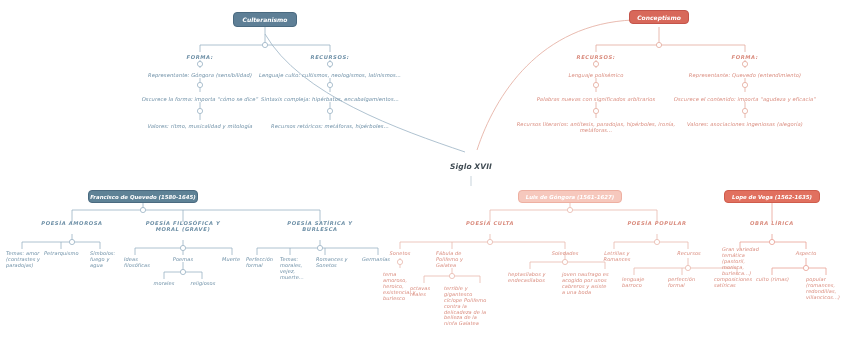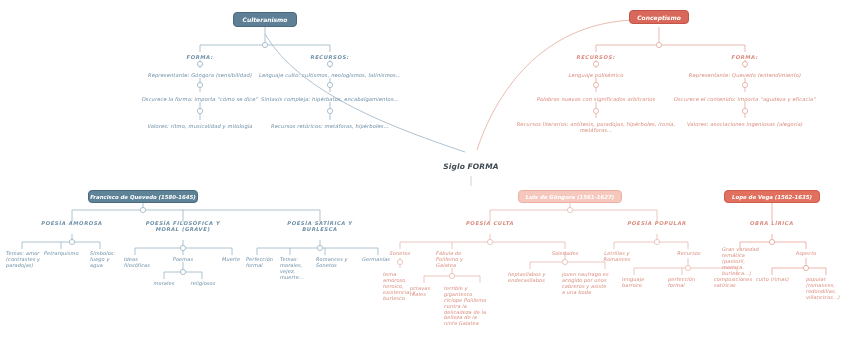--- a/index.html
+++ b/index.html
@@ -209,21 +209,21 @@
   <div class="txt red cap ctr" style="left:705px;top:54px;width:80px;font-size:5.2px;">FORMA:</div>
 
   <div class="txt red ctr" style="left:541px;top:72px;width:110px;font-size:5.2px;">Lenguaje polisémico</div>
   <div class="txt red ctr" style="left:526px;top:96px;width:140px;font-size:5.2px;">Palabras nuevas con significados arbitrarios</div>
   <div class="txt red ctr" style="left:506px;top:121px;width:180px;font-size:5.2px;">Recursos literarios: antítesis, paradojas, hipérboles, ironía, metáforas...</div>
 
   <div class="txt red ctr" style="left:675px;top:72px;width:140px;font-size:5.2px;">Representante: Quevedo (entendimiento)</div>
   <div class="txt red ctr" style="left:670px;top:96px;width:150px;font-size:5.2px;">Oscurece el contenido: importa “agudeza y eficacia”</div>
   <div class="txt red ctr" style="left:675px;top:121px;width:140px;font-size:5.2px;">Valores: asociaciones ingeniosas (alegoría)</div>
 
-  <div class="txt center ctr" style="left:431px;top:163px;width:80px;font-size:7.5px;font-weight:bold;">Siglo FORMA</div>
+  <div class="txt center ctr" style="left:431px;top:163px;width:80px;font-size:7.5px;font-weight:bold;">Siglo XVII</div>
 
   <div class="pill quev" style="left:88px;top:190px;width:110px;height:13px;font-size:5.4px;">Francisco de Quevedo (1580-1645)</div>
   <div class="pill gong" style="left:518px;top:190px;width:104px;height:13px;font-size:5.4px;">Luis de Góngora (1561-1627)</div>
   <div class="pill lope" style="left:724px;top:190px;width:96px;height:13px;font-size:5.4px;">Lope de Vega (1562-1635)</div>
 
   <div class="txt blue cap ctr" style="left:22px;top:220px;width:100px;font-size:5.2px;">POESÍA AMOROSA</div>
   <div class="txt blue cap ctr" style="left:133px;top:220px;width:100px;font-size:5.2px;">POESÍA FILOSÓFICA Y MORAL (GRAVE)</div>
   <div class="txt blue cap ctr" style="left:270px;top:220px;width:100px;font-size:5.2px;">POESÍA SATÍRICA Y BURLESCA</div>
 
   <div class="txt blue lft" style="left:6px;top:251px;width:40px;font-size:5px;">Temas: amor (contrastes y paradojas)</div>

